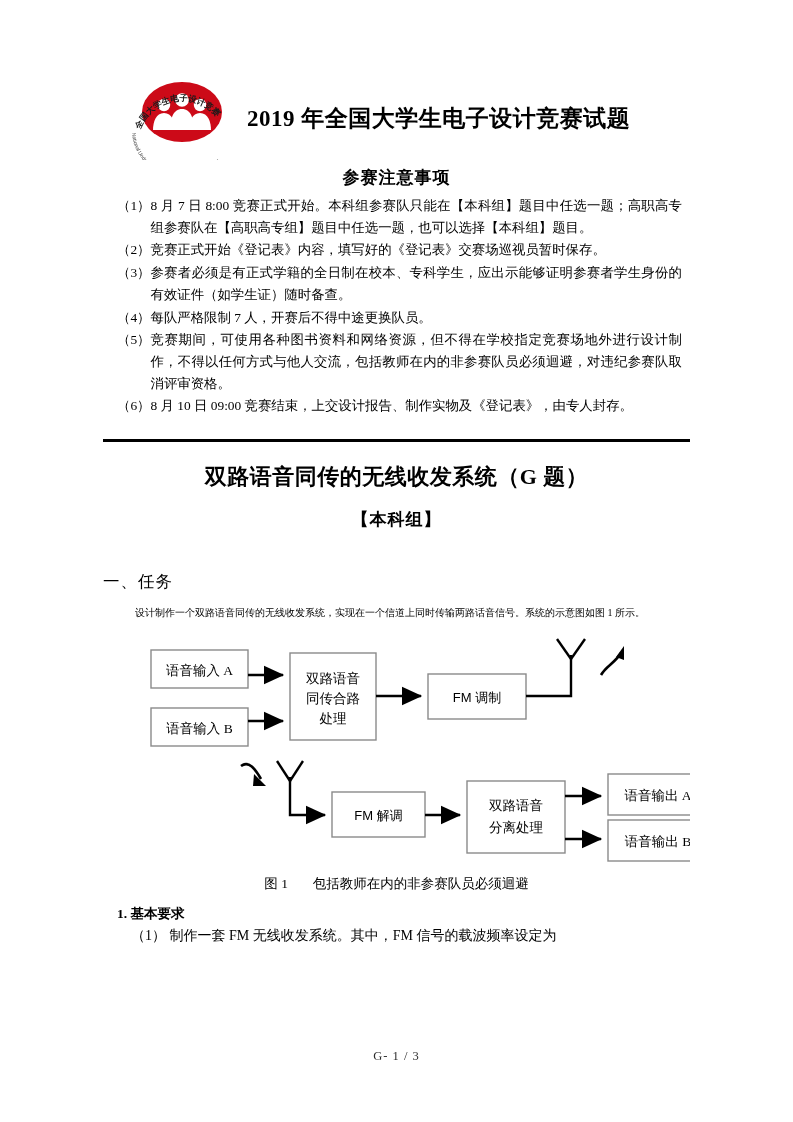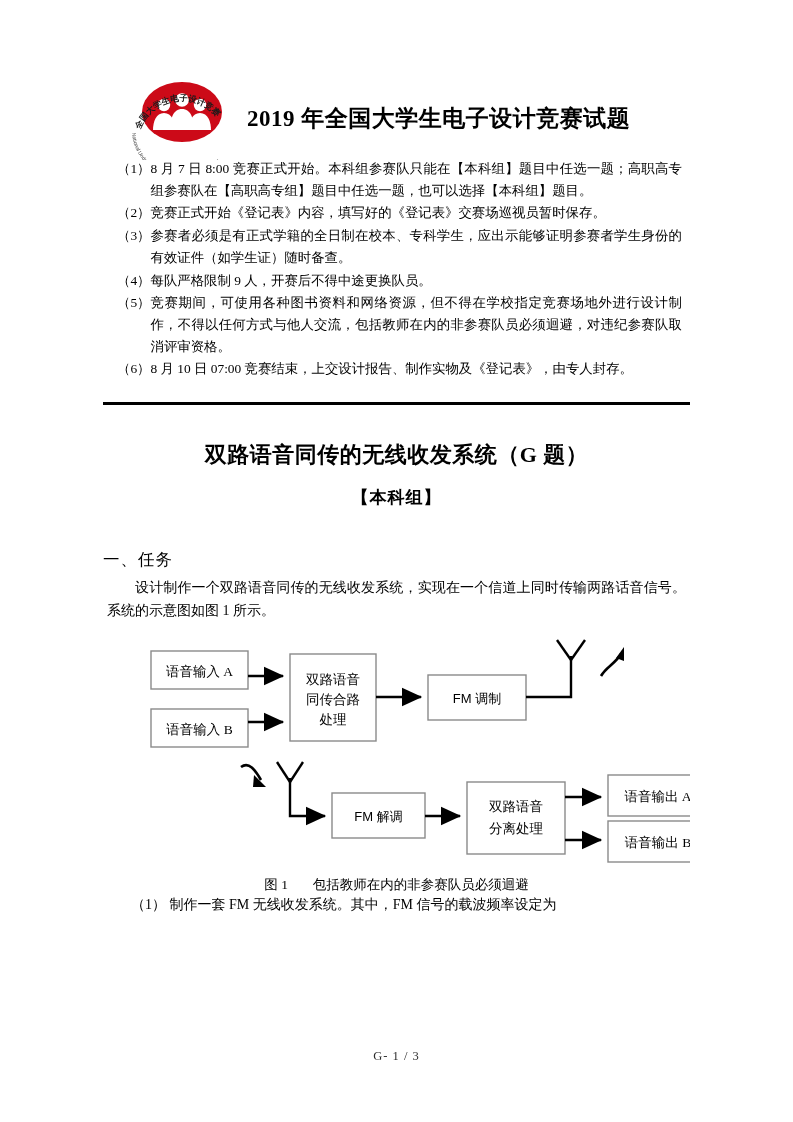--- a/index.html
+++ b/index.html
@@ -86,21 +86,21 @@
     border-bottom: 1px solid #000;
     height: 3px;
     box-sizing: border-box;
   }
 
   
   .main-title {
     text-align: center;
     font-size: 22px;
     font-weight: 700;
-    margin-top: 35px;
+    margin-top: 20px;
     letter-spacing: 0.5px;
   }
   .group-label {
     text-align: center;
     font-size: 17px;
     font-weight: 700;
     margin-top: 16px;
     letter-spacing: 1px;
   }
 
@@ -113,26 +113,26 @@
     letter-spacing: 1px;
   }
   .section-h2 {
     font-size: 13.5px;
     font-weight: 700;
     margin-top: 12px;
     margin-bottom: 2px;
     padding-left: 14px;
   }
   .body-para {
-    font-size: 14px;
+    font-size: 10px;
     line-height: 1.62;
     text-align: justify;
     text-justify: inter-ideograph;
     text-indent: 2em;
-    margin: 4px;
+    margin: 12px;
   }
   .req-item {
     font-size: 14px;
     line-height: 1.62;
     text-indent: 2em;
     margin: 0;
   }
 
   
   .figure {
@@ -193,45 +193,46 @@
         </text>
 
         <text font-family="&quot;Liberation Sans&quot;, sans-serif" font-size="5.2" fill="#3a3a3a">
           <textPath href="#arcBot" startOffset="2%">National Undergraduate Electronic Design Contest</textPath>
         </text>
       </svg>
     </div>
     <div class="doc-title">2019 年全国大学生电子设计竞赛试题</div>
   </div>
 
+  <div class="notice-title">参赛注意事项</div>
 
   <div class="notice-list">
     <div class="notice-item">
       <span class="notice-num">（1）</span>
       <span class="notice-text">8 月 7 日 8:00 竞赛正式开始。本科组参赛队只能在【本科组】题目中任选一题；高职高专组参赛队在【高职高专组】题目中任选一题，也可以选择【本科组】题目。</span>
     </div>
     <div class="notice-item">
       <span class="notice-num">（2）</span>
       <span class="notice-text">竞赛正式开始《登记表》内容，填写好的《登记表》交赛场巡视员暂时保存。</span>
     </div>
     <div class="notice-item">
       <span class="notice-num">（3）</span>
       <span class="notice-text">参赛者必须是有正式学籍的全日制在校本、专科学生，应出示能够证明参赛者学生身份的有效证件（如学生证）随时备查。</span>
     </div>
     <div class="notice-item">
       <span class="notice-num">（4）</span>
-      <span class="notice-text">每队严格限制 9 人，开赛后不得中途更换队员。</span>
+      <span class="notice-text">每队严格限制 7 人，开赛后不得中途更换队员。</span>
     </div>
     <div class="notice-item">
       <span class="notice-num">（5）</span>
       <span class="notice-text">竞赛期间，可使用各种图书资料和网络资源，但不得在学校指定竞赛场地外进行设计制作，不得以任何方式与他人交流，包括教师在内的非参赛队员必须迴避，对违纪参赛队取消评审资格。</span>
     </div>
     <div class="notice-item">
       <span class="notice-num">（6）</span>
-      <span class="notice-text">8 月 10 日 07:00 竞赛结束，上交设计报告、制作实物及《登记表》，由专人封存。</span>
+      <span class="notice-text">8 月 10 日 09:00 竞赛结束，上交设计报告、制作实物及《登记表》，由专人封存。</span>
     </div>
   </div>
 
   <hr class="double-rule">
 
   <div class="main-title">双路语音同传的无线收发系统（G 题）</div>
   <div class="group-label">【本科组】</div>
 
   <div class="section-h1">一、任务</div>
   <p class="body-para">设计制作一个双路语音同传的无线收发系统，实现在一个信道上同时传输两路话音信号。系统的示意图如图 1 所示。</p>
@@ -308,17 +309,18 @@
       <text x="555" y="213" text-anchor="middle" font-family="&quot;Liberation Serif&quot;, serif" font-size="13.5" fill="#000">语音输出 B</text>
     </svg>
   </div>
 
   <div class="fig-caption">
     <span>图 1</span>
     <span class="gap"></span>
     <span>包括教师在内的非参赛队员必须迴避</span>
   </div>
 
+  <div class="section-h2">1. 基本要求</div>
   <p class="req-item">（1） 制作一套 FM 无线收发系统。其中，FM 信号的载波频率设定为</p>
 
   <div class="footer">G- 1 / 3</div>
 
 </div>
 
 </body></html>

